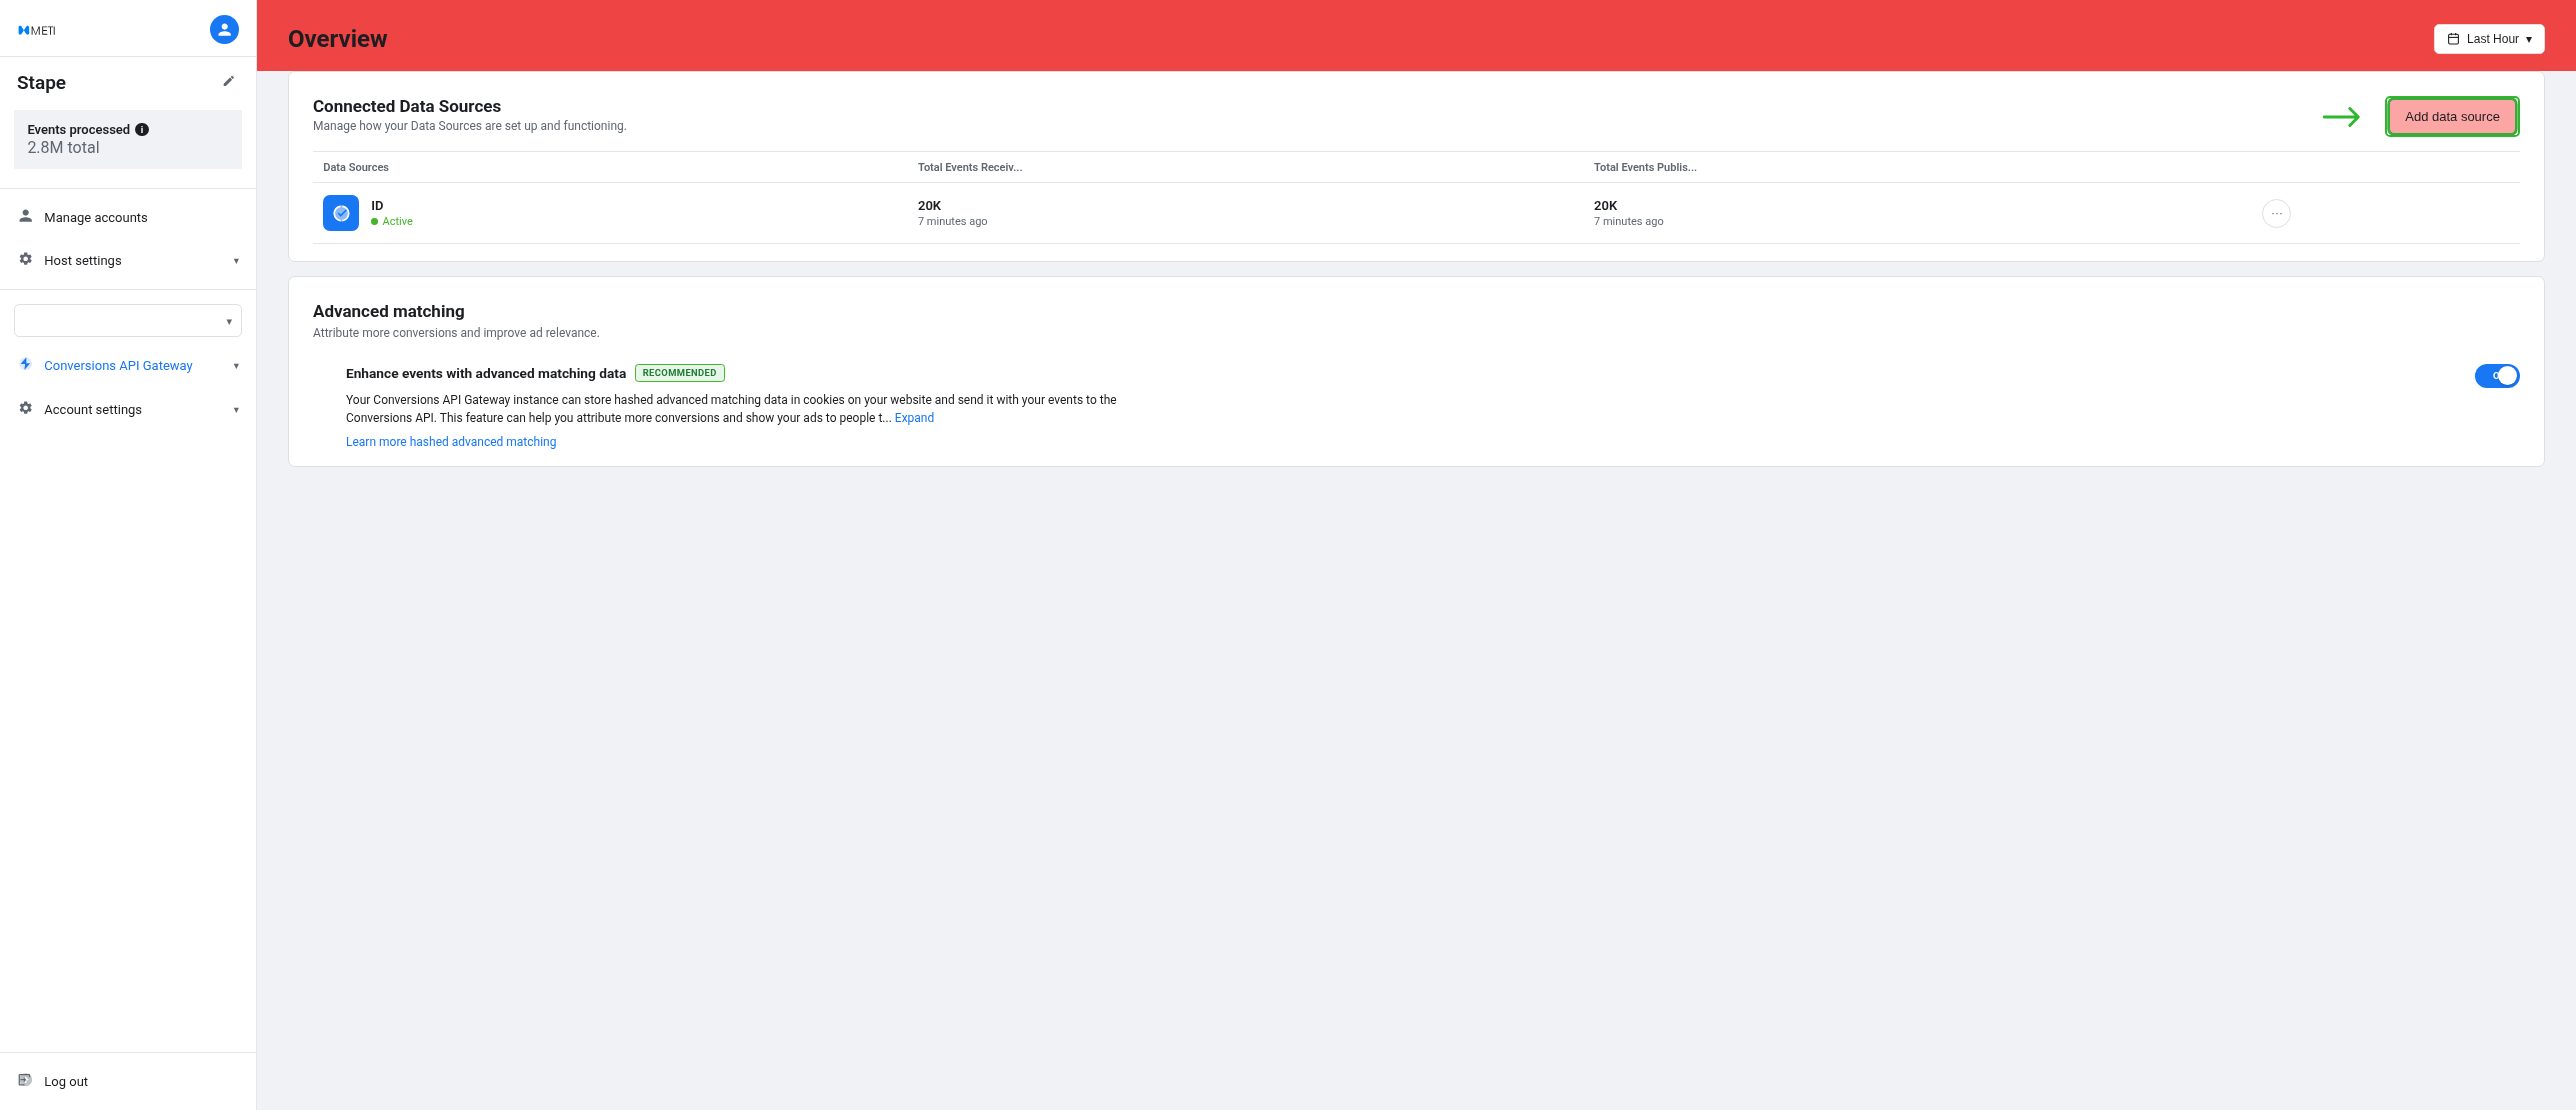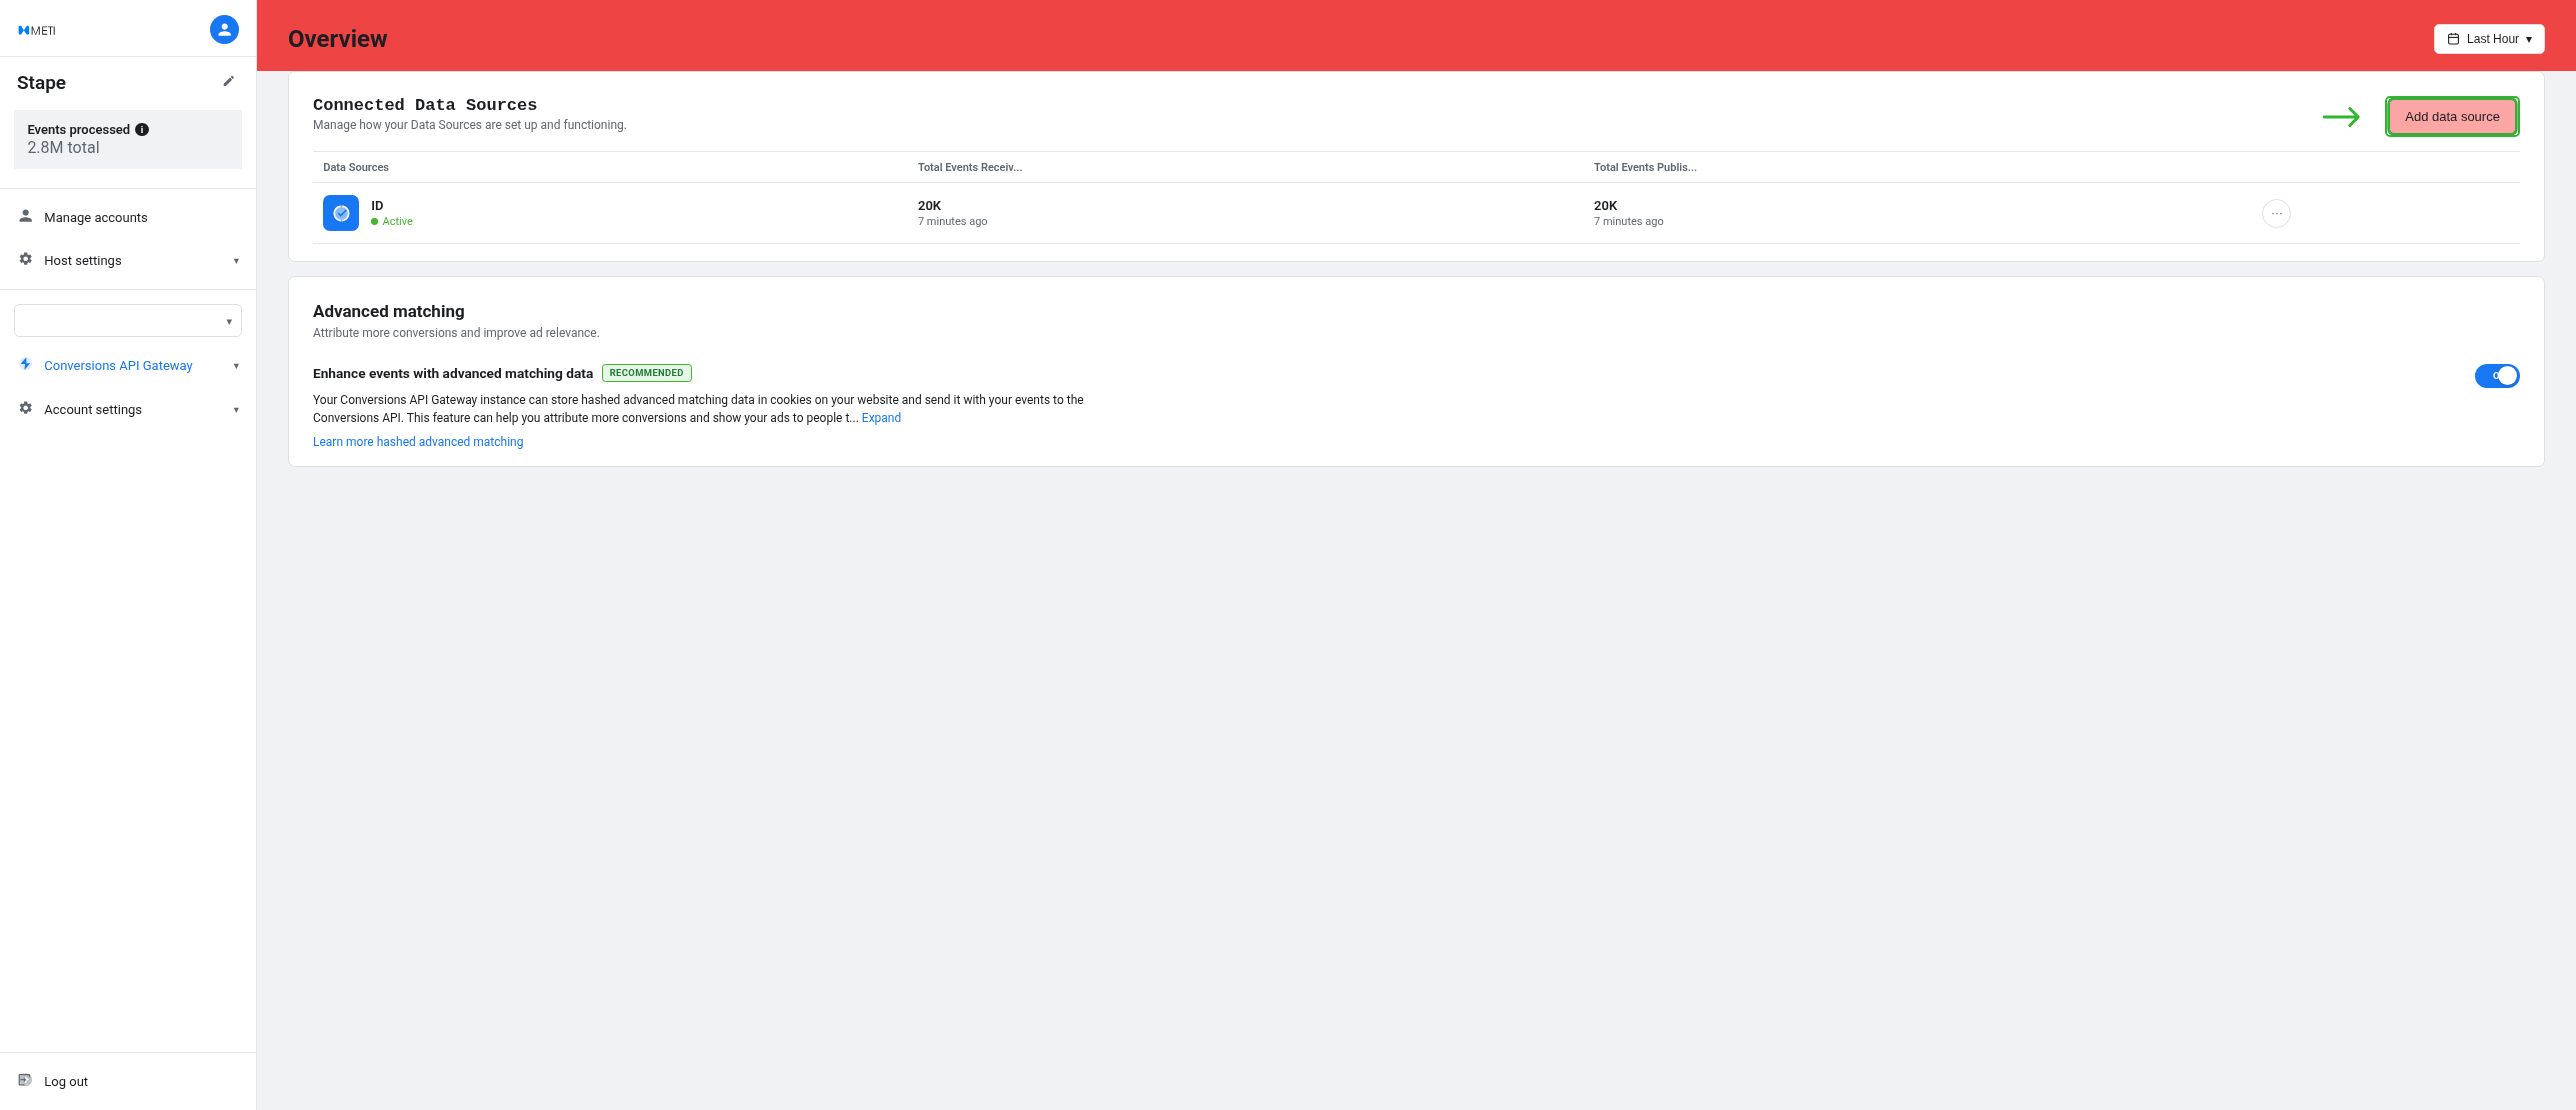--- a/index.html
+++ b/index.html
@@ -236,21 +236,20 @@
       display: flex;
       align-items: flex-start;
       justify-content: space-between;
       margin-bottom: 6.9px;
     }
 
     .card-title {
       font-size: 17px;
       font-weight: 700;
       color: #1c1e21;
-      font-family: Liberation Mono, monospace;
     }
 
     .card-subtitle {
       font-size: 12px;
       color: #606770;
       margin-top: 3.4px;
     }
 
     .add-source-btn {
       padding: 8.6px 15.4px;
@@ -376,20 +375,21 @@
       color: #606770;
       margin-bottom: 17px;
     }
 
     .feature-row {
       display: flex;
       align-items: flex-start;
       justify-content: flex-start;
       gap: 20.6px;
       padding-top: 6.9px;
+      margin-left: 33px;
     }
 
     .feature-content {
       flex: 1;
     }
 
     .feature-title-row {
       display: flex;
       align-items: center;
       gap: 8.6px;

